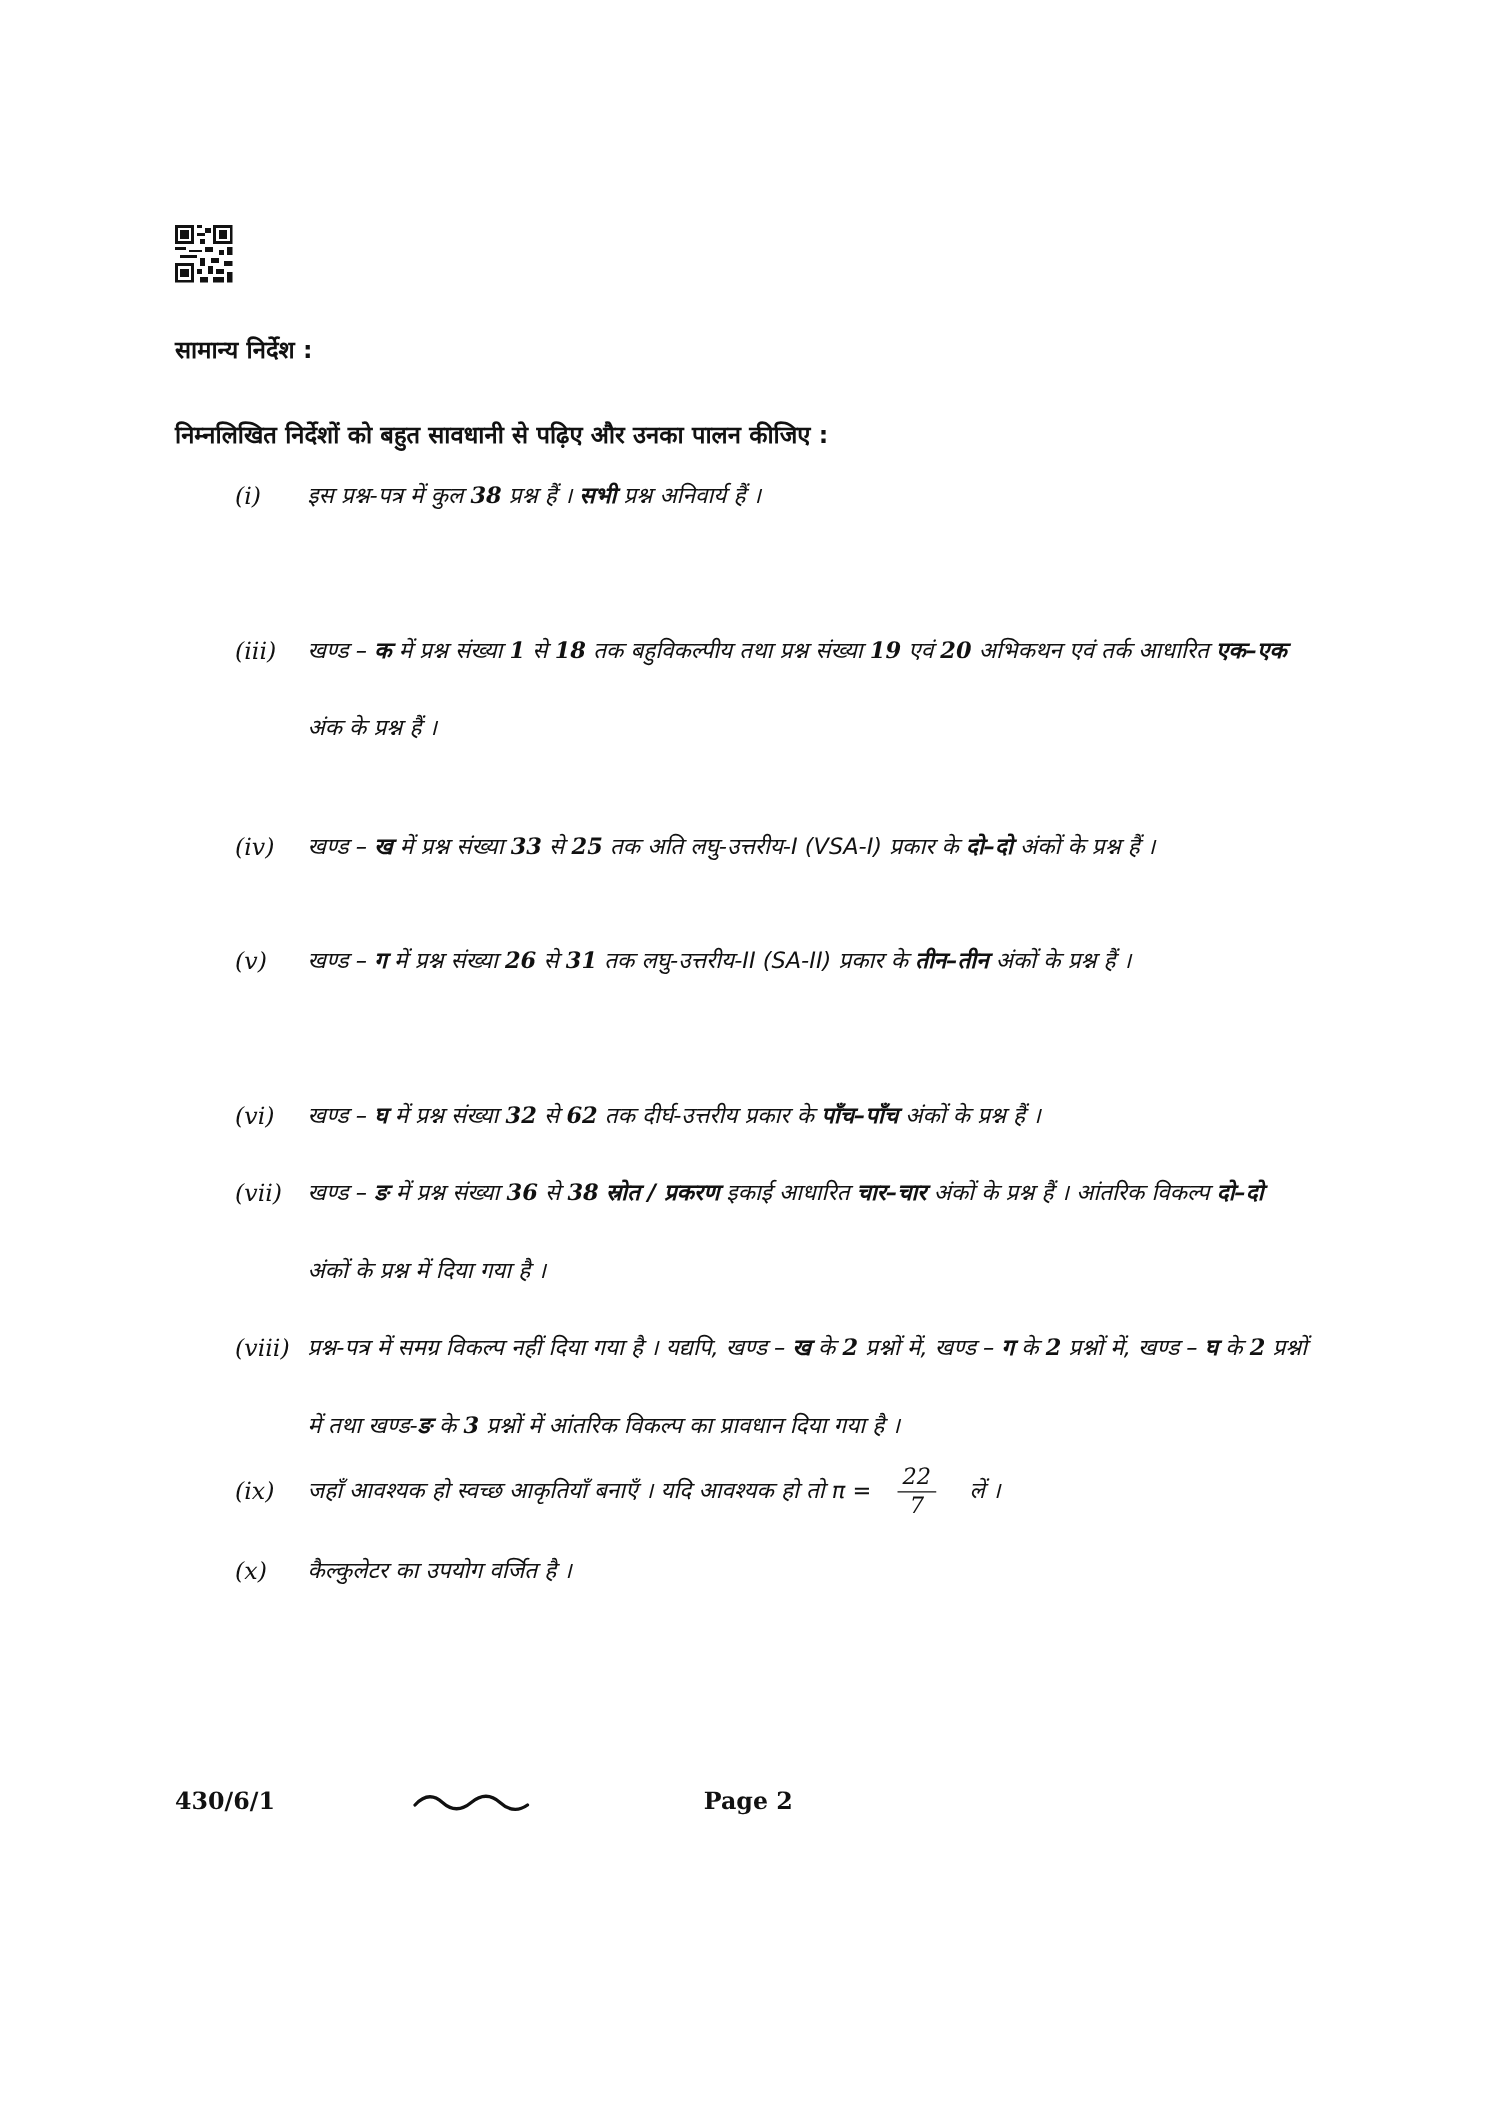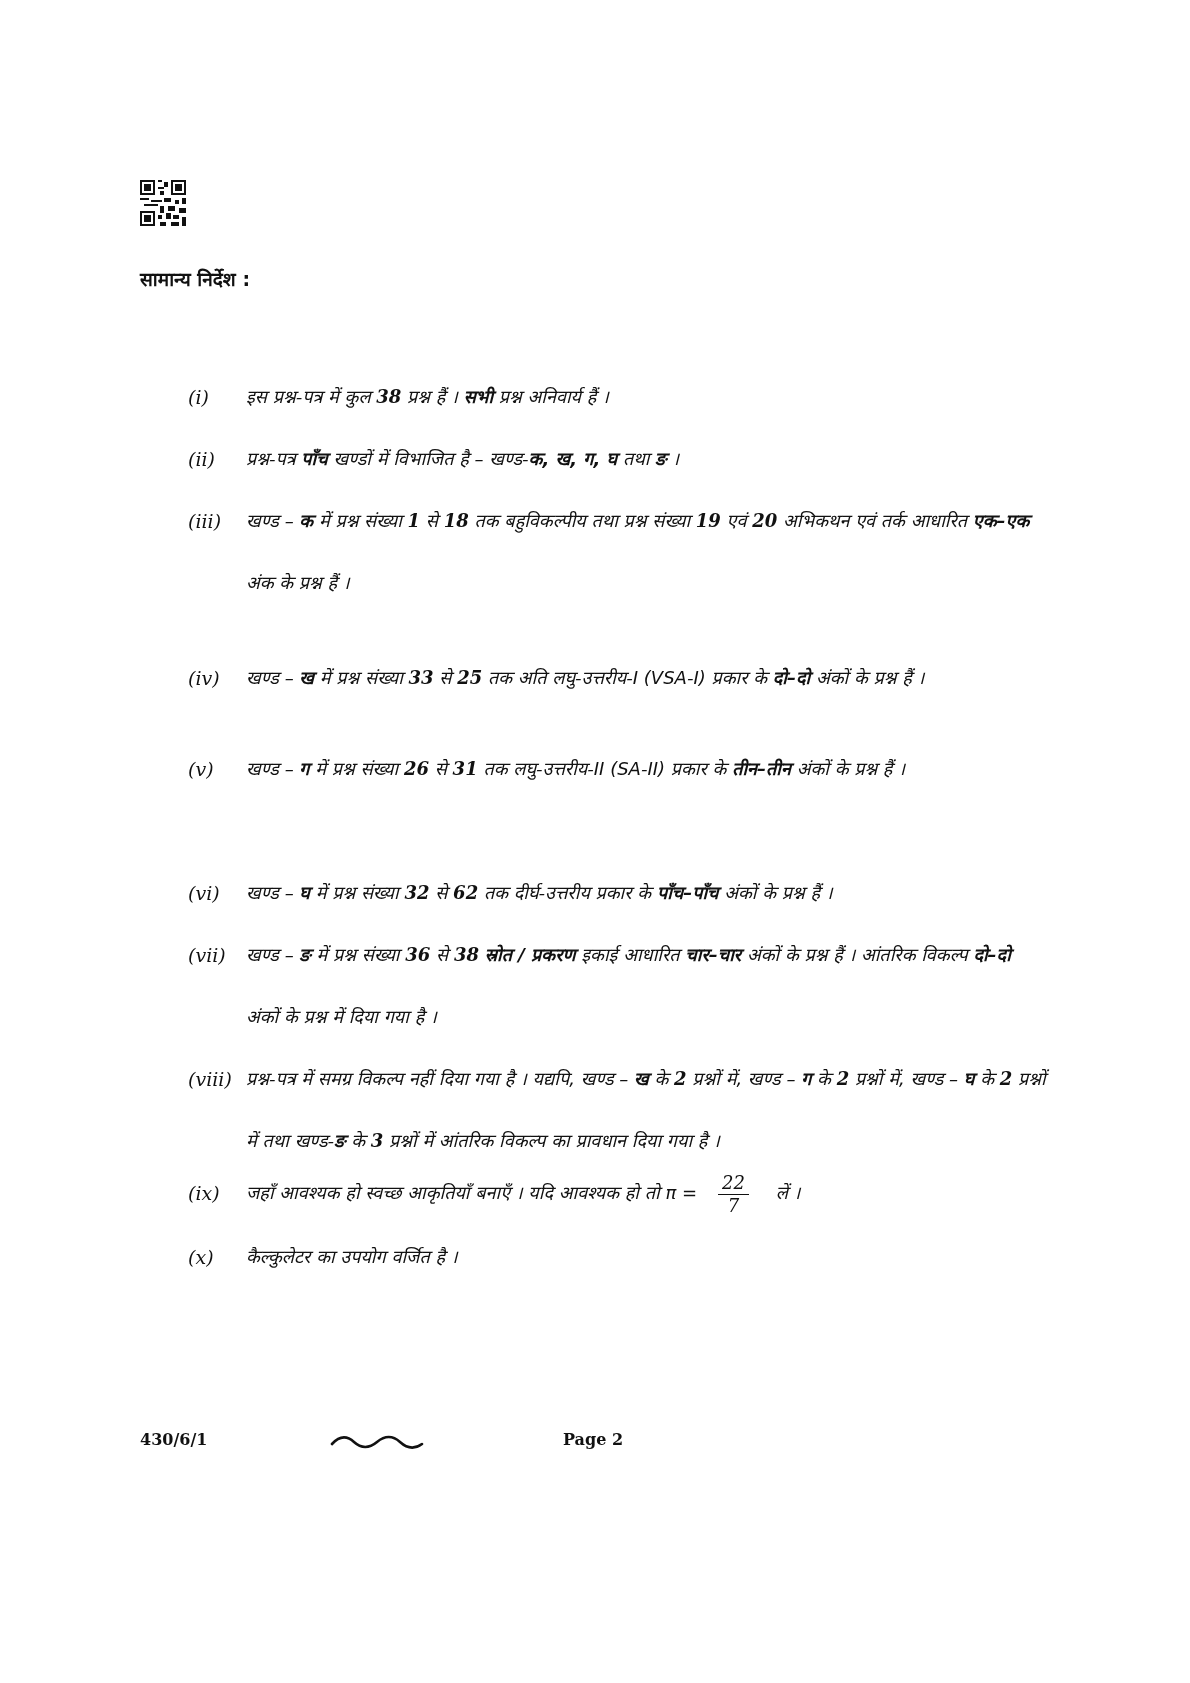--- a/index.html
+++ b/index.html
@@ -80,21 +80,21 @@
       margin: 0 21px;
     }
     .frac .n { display: block; border-bottom: 1.5px solid #111; padding: 0 4px; }
     .frac .d { display: block; padding: 0 4px; }
 
     .footer-code, .footer-page {
       position: absolute;
       top: 1430px;
       font-family: "DejaVu Serif", "Liberation Serif", serif;
       font-weight: bold;
-      font-size: 16px;
+      font-size: 19px;
       color: #111;
     }
     .footer-code { left: 140px; }
     .footer-page { left: 563px; }
     .squiggle {
       position: absolute;
       left: 330px;
       top: 1432px;
       width: 94px;
       height: 20px;
@@ -130,30 +130,27 @@
     <rect x="18" y="13" width="3" height="2" fill="#111"></rect>
     <rect x="8" y="16" width="2" height="2" fill="#111"></rect>
     <rect x="12" y="15" width="2" height="3" fill="#111"></rect>
     <rect x="15" y="16" width="3" height="2" fill="#111"></rect>
     <rect x="19" y="17" width="2" height="4" fill="#111"></rect>
     <rect x="9" y="19" width="3" height="2" fill="#111"></rect>
     <rect x="14" y="19" width="4" height="2" fill="#111"></rect>
   </svg>
 
   <div class="heading h1">सामान्य निर्देश :</div>
+  <div class="heading h2">निम्नलिखित निर्देशों को बहुत सावधानी से पढ़िए और उनका पालन कीजिए :</div>
 
   <div class="item" style="top:366px;">
     <span class="num">(i)</span>
     <span class="text"><span>इस प्रश्न-पत्र में कुल </span><span class="digits">38</span><span> प्रश्न हैं । </span><b>सभी</b><span> प्रश्न अनिवार्य हैं ।</span></span>
   </div>
 
-  <div class="item" style="top:428px;">
-    <span class="num">(ii)</span>
-    <span class="text"><span>प्रश्न-पत्र </span><b>पाँच</b><span> खण्डों में विभाजित है – खण्ड-</span><b>क, ख, ग, घ</b><span> तथा </span><b>ङ</b><span> ।</span></span>
-  </div>
 
   <div class="item" style="top:490px;">
     <span class="num">(iii)</span>
     <span class="text"><span>खण्ड – </span><b>क</b><span> में प्रश्न संख्या </span><span class="digits">1</span><span> से </span><span class="digits">18</span><span> तक बहुविकल्पीय तथा प्रश्न संख्या </span><span class="digits">19</span><span> एवं </span><span class="digits">20</span><span> अभिकथन एवं तर्क आधारित </span><b>एक–एक</b><span> अंक के प्रश्न हैं ।</span></span>
   </div>
 
   <div class="item" style="top:647px;">
     <span class="num">(iv)</span>
     <span class="text"><span>खण्ड – </span><b>ख</b><span> में प्रश्न संख्या </span><span class="digits">33</span><span> से </span><span class="digits">25</span><span> तक अति लघु-उत्तरीय-I (VSA-I) प्रकार के </span><b>दो–दो</b><span> अंकों के प्रश्न हैं ।</span></span>
   </div>

